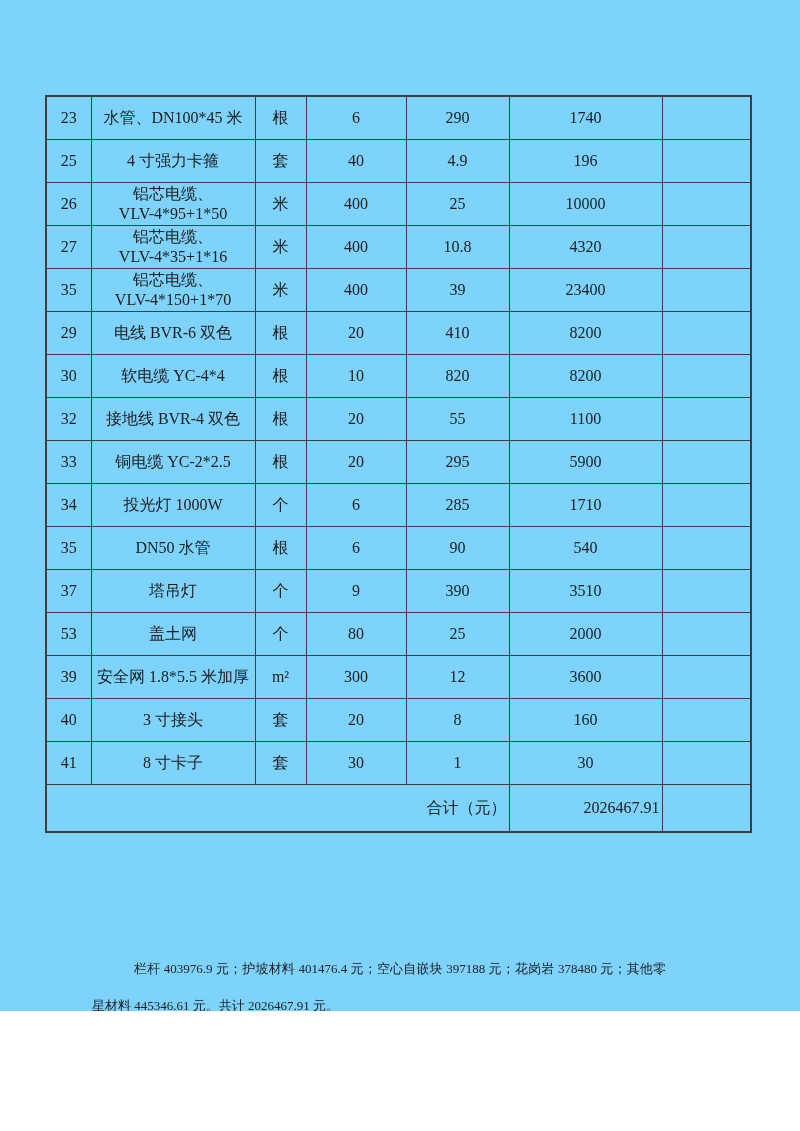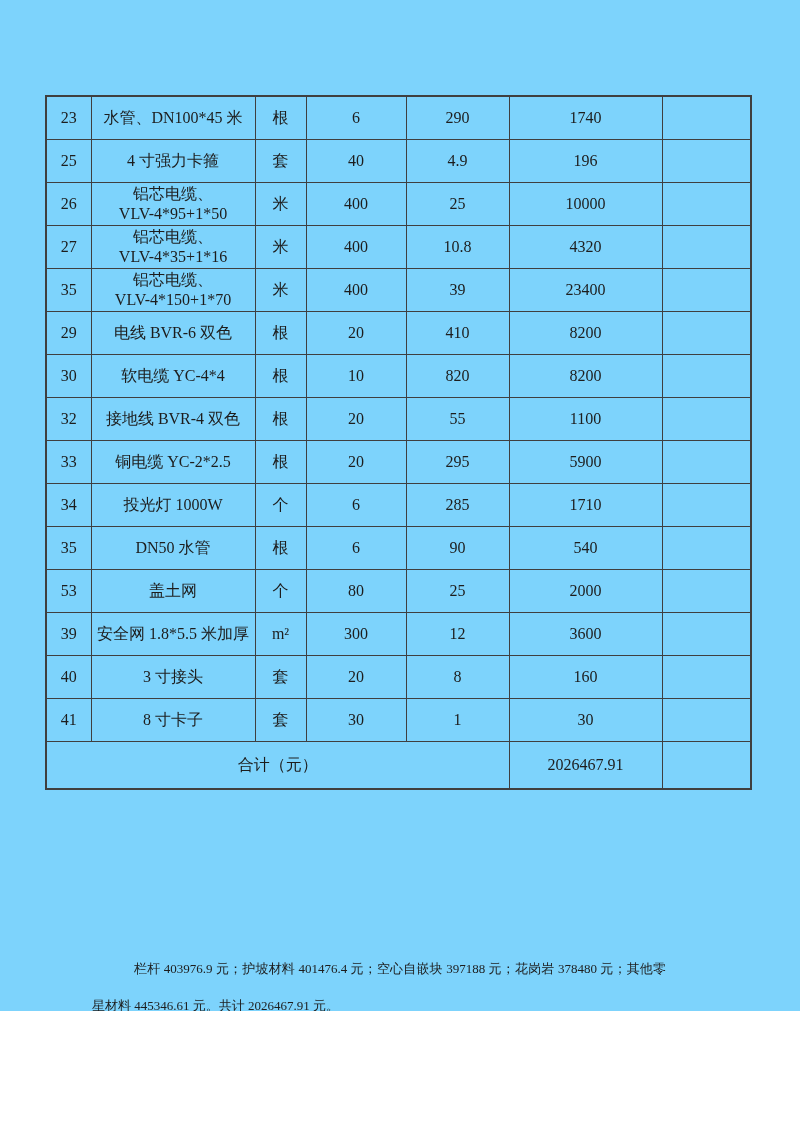--- a/index.html
+++ b/index.html
@@ -29,21 +29,21 @@
     border: 1px solid #3f3f3f;
     text-align: center;
     vertical-align: middle;
     font-size: 16px;
     height: 40px;
     padding: 1px 2px;
     line-height: 1.25;
     overflow: hidden;
   }
   td.c-name { white-space: pre-line; }
-  tr.summary-row td { height: 44px; }
+  tr.summary-row td { height: 44px; text-align: right; }
   .footer-para {
     position: absolute;
     left: 92px;
     top: 950px;
     width: 574px;
     margin: 0;
     font-size: 13px;
     line-height: 37px;
     text-indent: 42px;
     text-align: justify;
@@ -161,20 +161,29 @@
         <tr>
     <td class="c-no">35</td>
     <td class="c-name">DN50 水管</td>
     <td class="c-unit">根</td>
     <td class="c-qty">6</td>
     <td class="c-price">90</td>
     <td class="c-total">540</td>
     <td class="c-note"></td>
   </tr>
         <tr>
+    <td class="c-no">37</td>
+    <td class="c-name">塔吊灯</td>
+    <td class="c-unit">个</td>
+    <td class="c-qty">9</td>
+    <td class="c-price">390</td>
+    <td class="c-total">3510</td>
+    <td class="c-note"></td>
+  </tr>
+        <tr>
     <td class="c-no">53</td>
     <td class="c-name">盖土网</td>
     <td class="c-unit">个</td>
     <td class="c-qty">80</td>
     <td class="c-price">25</td>
     <td class="c-total">2000</td>
     <td class="c-note"></td>
   </tr>
         <tr>
     <td class="c-no">39</td>

